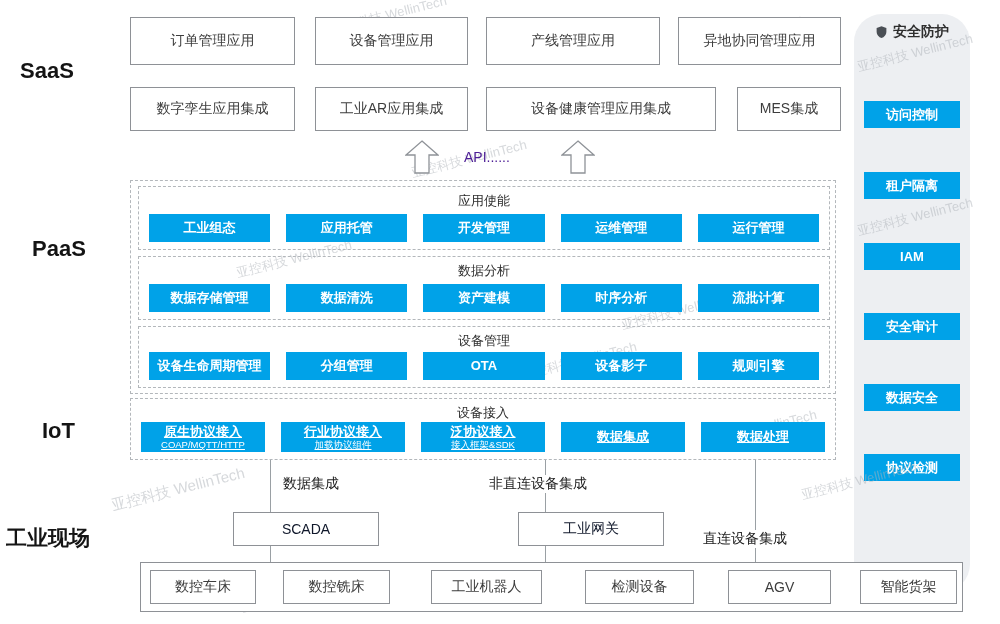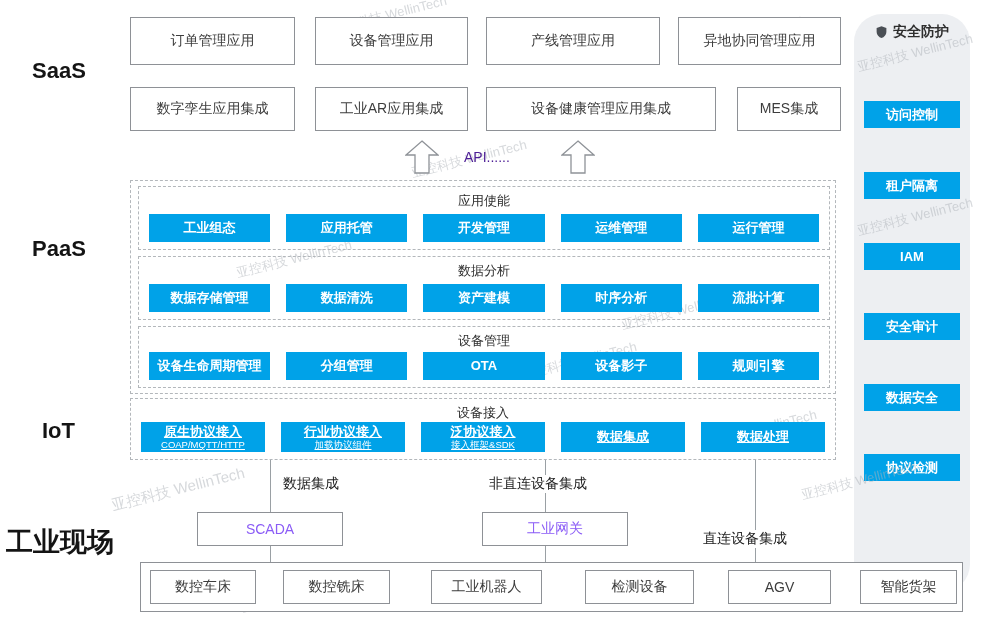--- a/index.html
+++ b/index.html
@@ -7,21 +7,21 @@
   .canvas {
     position:relative; width:1000px; height:624px; background:#fff;
     font-family:"Liberation Sans","DejaVu Sans",sans-serif; overflow:hidden;
   }
   .layer-label { position:absolute; font-weight:bold; color:#141414; font-size:22px; z-index:3; }
   .wbox {
     position:absolute; background:#fff; border:1px solid #8e9196; z-index:2;
     display:flex; align-items:center; justify-content:center;
     font-size:14px; color:#3d3d3d;text-align:center;
   }
-  .wbox.gray { color:#8b5cf6; }
+  .wbox.gray { color:#0f172a;margin-left:36px; }
   .section { position:absolute; border:1px dashed #b3b7bb; z-index:1; }
   .outer-dashed { position:absolute; border:1px dashed #b3b7bb; z-index:1; }
   .section-title { text-align:center; font-size:13px; color:#2e2e2e; padding-top:5px; }
   .chips {
     position:absolute; left:10px; right:10px; bottom:7px;
     display:grid; grid-template-columns:repeat(5,1fr); gap:16px;
   }
   .chip {
     background:var(--accent,#00A2E8); color:#fff; font-weight:bold; font-size:13px;
     height:28px; display:flex; flex-direction:column; align-items:center; justify-content:center;
@@ -60,24 +60,24 @@
   <div class="watermark" style="left:410px;top:150px;">亚控科技 WellinTech</div>
   <div class="watermark" style="left:235px;top:250px;">亚控科技 WellinTech</div>
   <div class="watermark" style="left:620px;top:302px;">亚控科技 WellinTech</div>
   <div class="watermark" style="left:520px;top:352px;">亚控科技 WellinTech</div>
   <div class="watermark" style="left:700px;top:420px;">亚控科技 WellinTech</div>
   <div class="watermark over" style="left:856px;top:208px;">亚控科技 WellinTech</div>
   <div class="watermark" style="left:110px;top:480px;font-size:15px;">亚控科技 WellinTech</div>
   <div class="watermark over" style="left:800px;top:472px;">亚控科技 WellinTech</div>
   <div class="watermark" style="left:240px;top:585px;">亚控科技 WellinTech</div>
 
-  <div class="layer-label" style="left:32px;top:58px;">SaaS</div>
+  <div class="layer-label" style="left:20px;top:58px;">SaaS</div>
   <div class="layer-label" style="left:32px;top:236px;">PaaS</div>
   <div class="layer-label" style="left:42px;top:418px;">IoT</div>
-  <div class="layer-label" style="left:6px;top:524px;font-size:27px;">工业现场</div>
+  <div class="layer-label" style="left:6px;top:524px;font-size:21px;">工业现场</div>
 
   <div class="wbox" style="left:130px;top:17px;width:165px;height:48px;">订单管理应用</div>
   <div class="wbox" style="left:315px;top:17px;width:153px;height:48px;">设备管理应用</div>
   <div class="wbox" style="left:486px;top:17px;width:174px;height:48px;">产线管理应用</div>
   <div class="wbox" style="left:678px;top:17px;width:163px;height:48px;font-family:Liberation Mono, monospace;">异地协同管理应用</div>
 
   <div class="wbox" style="left:130px;top:87px;width:165px;height:44px;">数字孪生应用集成</div>
   <div class="wbox" style="left:315px;top:87px;width:153px;height:44px;">工业AR应用集成</div>
   <div class="wbox" style="left:486px;top:87px;width:230px;height:44px;">设备健康管理应用集成</div>
   <div class="wbox" style="left:737px;top:87px;width:104px;height:44px;">MES集成</div>

